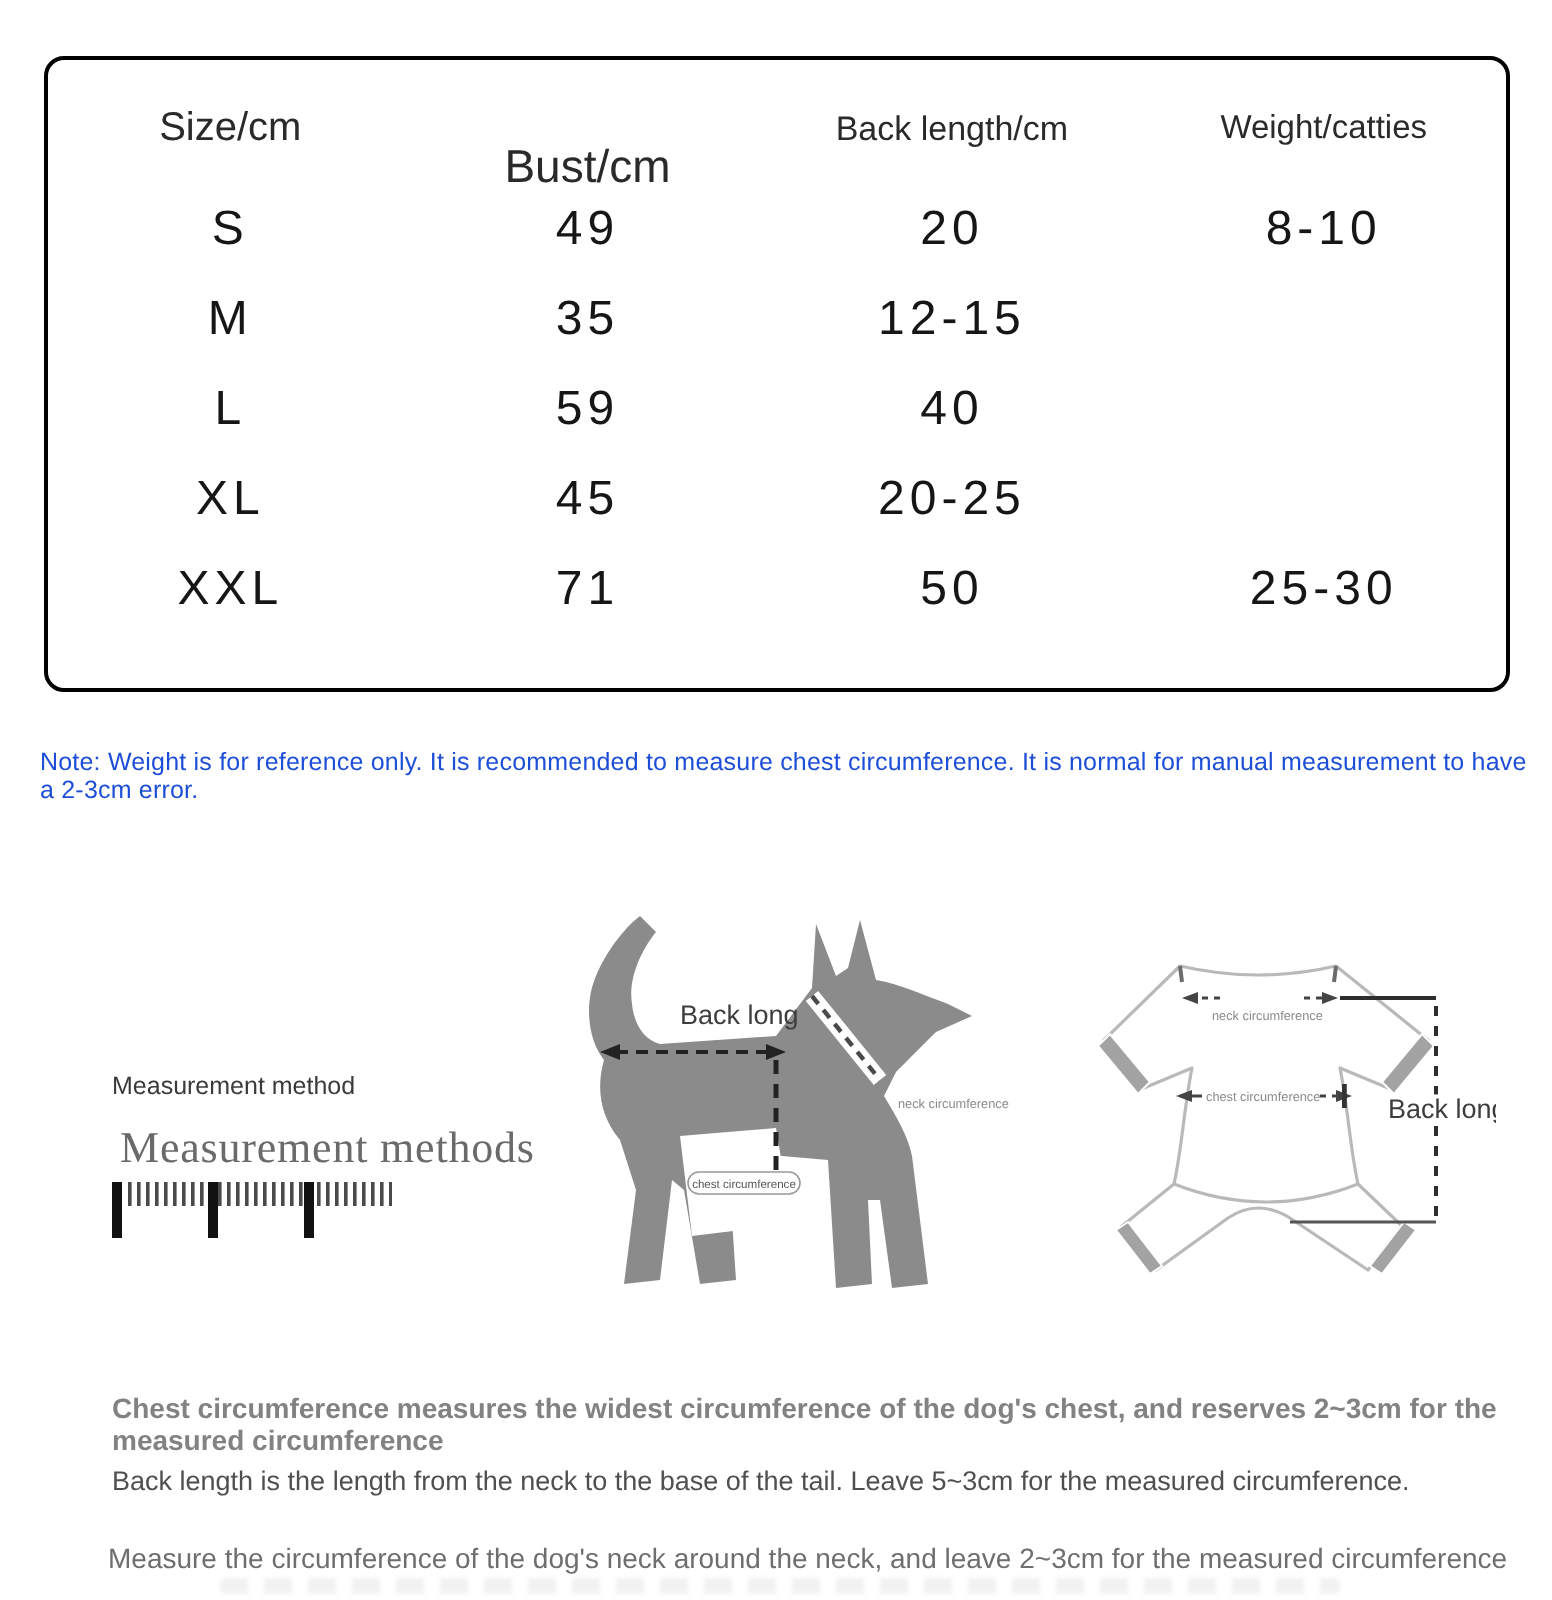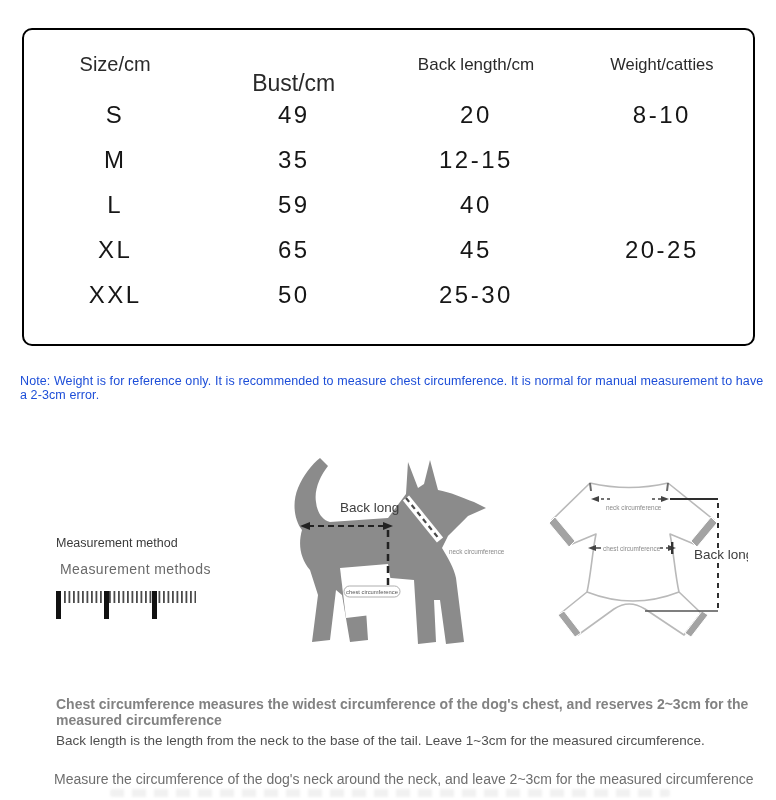--- a/index.html
+++ b/index.html
@@ -23,21 +23,21 @@
   .tr.head .c2{font-size:23px;margin-top:38px;}
   .tr.head .c3{font-size:17px;}
   .tr.head .c4{font-size:16.5px;}
   .tr.data .td{font-size:24px;letter-spacing:2.5px;color:#161616;}
 
   
   .note{left:20px;top:374px;width:745px;font-size:12.5px;color:#1d4ed8;letter-spacing:.1px;}
 
   
   .mm-small{left:56px;top:536px;font-size:12.5px;color:#3a3a3a;}
-  .mm-large{left:60px;top:561px;font-size:14px;color:#6a6a6a;letter-spacing:.4px;}
+  .mm-large{left:60px;top:561px;font-size:22px;color:#6a6a6a;letter-spacing:.4px;font-family:Liberation Serif, serif;}
   .ruler{left:56px;top:591px;}
 
   
   .dog-wrap{left:288px;top:450px;width:230px;height:205px;}
   .garment-wrap{left:548px;top:450px;width:200px;height:205px;}
   svg{display:block;}
   .svg-label-big{font-size:13.5px;fill:#3d3d3d;font-family:"Liberation Sans",sans-serif;}
   .svg-label-tiny{font-size:6.4px;fill:#8a8a8a;font-family:"Liberation Sans",sans-serif;}
   .pill-text{font-size:5.8px;fill:#555;font-family:"Liberation Sans",sans-serif;}
 
@@ -74,26 +74,26 @@
     <div class="td">35</div>
     <div class="td">12-15</div>
   </div>
   <div class="tr data">
     <div class="td">L</div>
     <div class="td">59</div>
     <div class="td">40</div>
   </div>
   <div class="tr data">
     <div class="td">XL</div>
-    <div class="td">65</div>
     <div class="td">45</div>
     <div class="td">20-25</div>
   </div>
   <div class="tr data">
     <div class="td">XXL</div>
+    <div class="td">71</div>
     <div class="td">50</div>
     <div class="td">25-30</div>
   </div>
 </div>
 
 <div class="abs note">Note: Weight is for reference only. It is recommended to measure chest circumference. It is normal for manual measurement to have a 2-3cm error.</div>
 
 <div class="abs mm-small">Measurement method</div>
 <div class="abs mm-large">Measurement methods</div>
 
@@ -176,16 +176,16 @@
       <line x1="97" y1="161" x2="170" y2="161" stroke="#555" stroke-width="1.5"></line>
     </g>
 
     <text class="svg-label-tiny" x="58" y="60">neck circumference</text>
     <text class="svg-label-tiny" x="55" y="100.5">chest circumference</text>
     <text class="svg-label-big" x="146" y="109" style="paint-order:stroke;stroke:#ffffff;stroke-width:4px;">Back long</text>
   </svg>
 </div>
 
 <div class="abs instr1">Chest circumference measures the widest circumference of the dog's chest, and reserves 2~3cm for the measured circumference</div>
-<div class="abs instr2">Back length is the length from the neck to the base of the tail. Leave 1~3cm for the measured circumference.</div>
+<div class="abs instr2">Back length is the length from the neck to the base of the tail. Leave 5~3cm for the measured circumference.</div>
 <div class="abs instr3">Measure the circumference of the dog's neck around the neck, and leave 2~3cm for the measured circumference</div>
 
 <div class="abs ghost"></div>
 
 </body></html>

